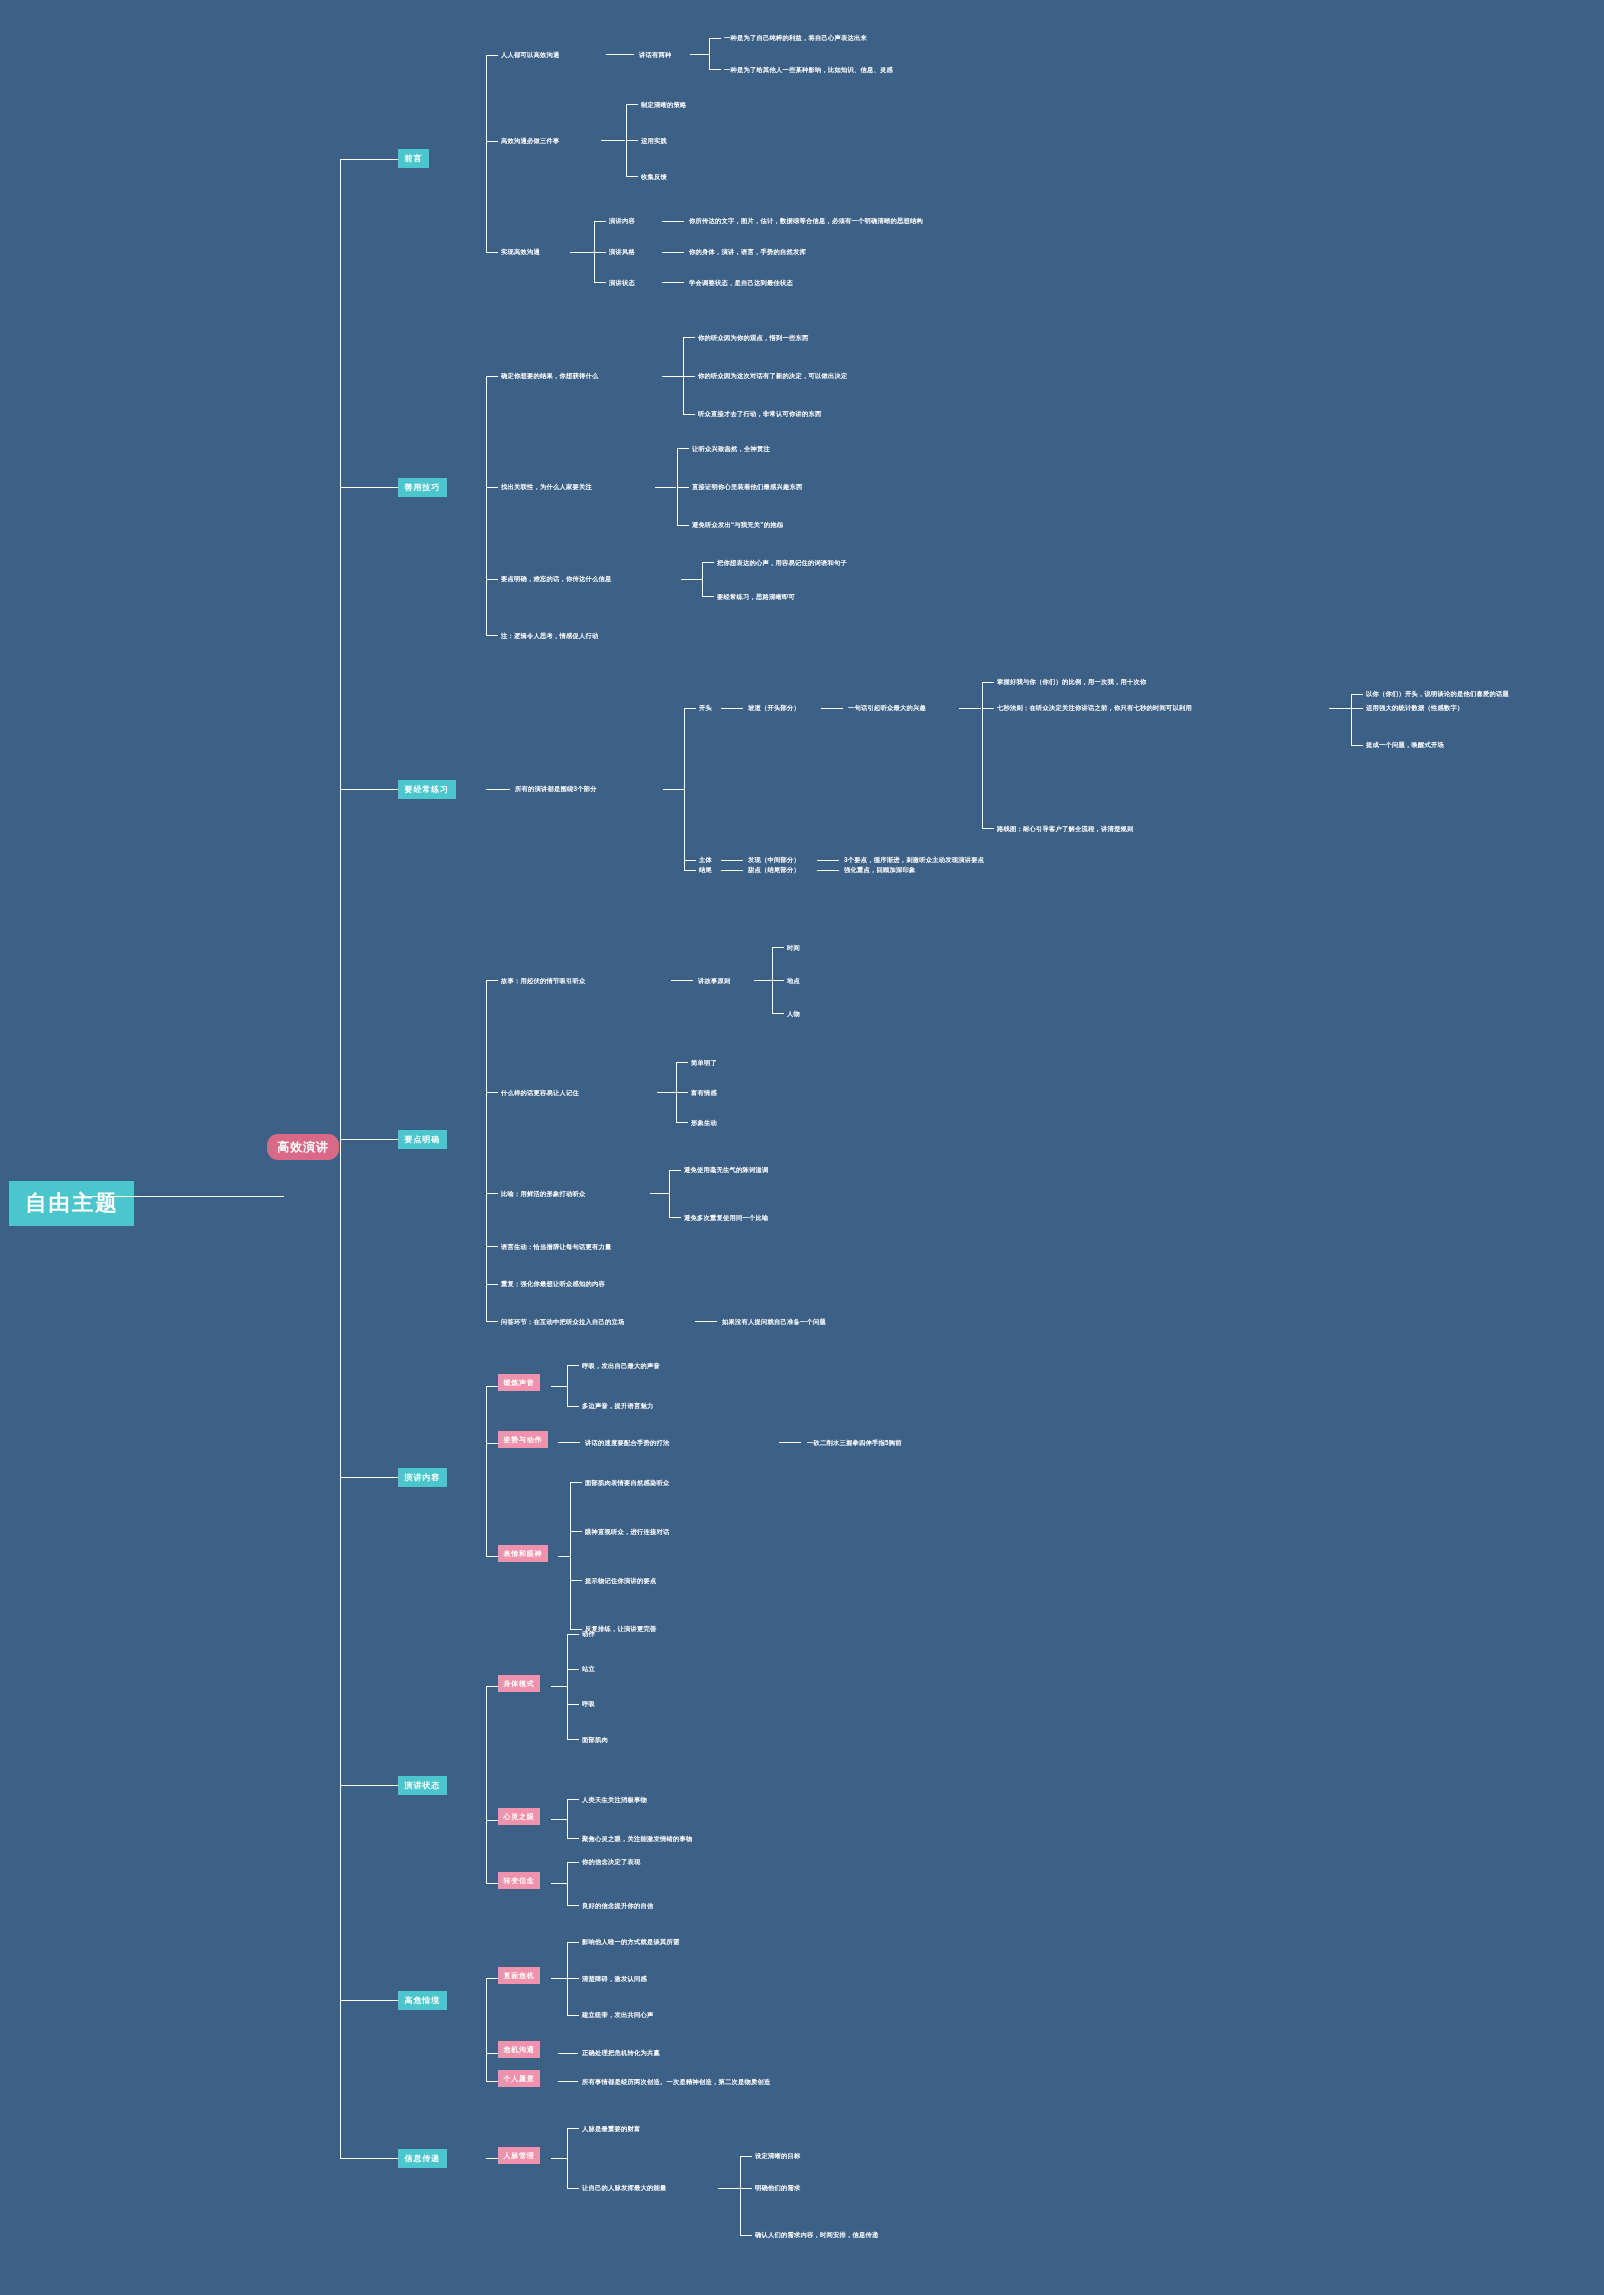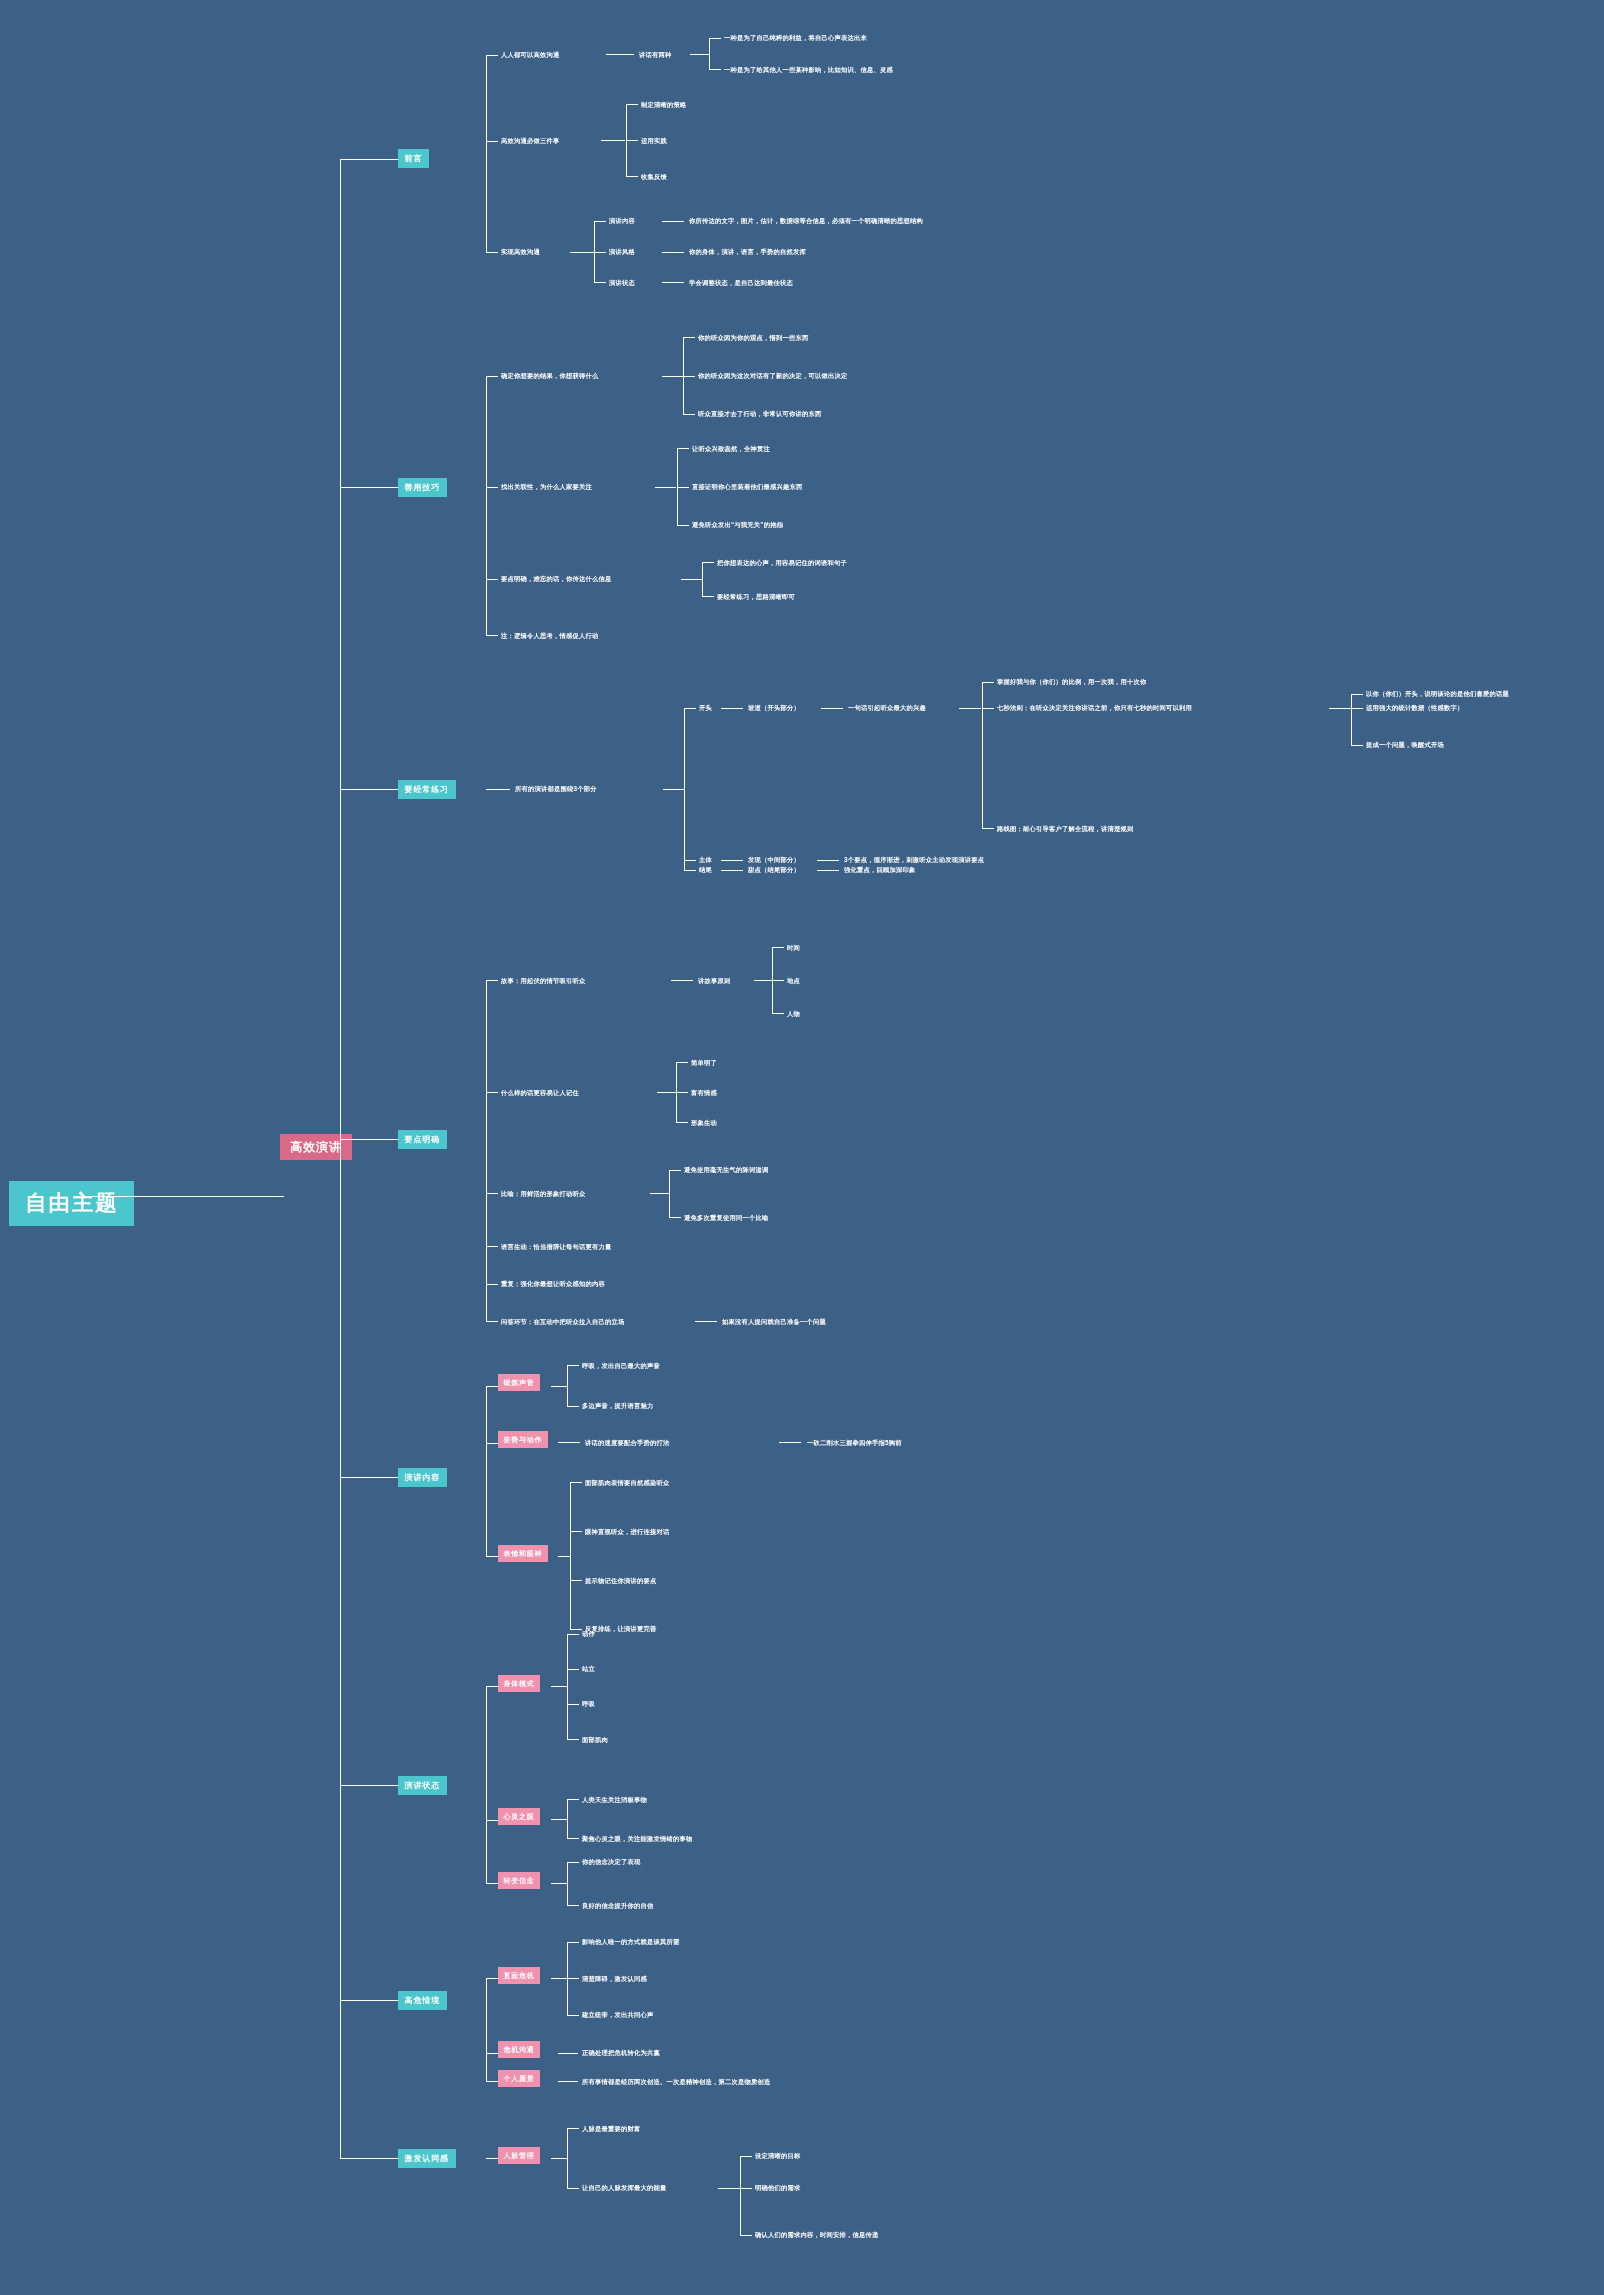--- a/index.html
+++ b/index.html
@@ -59,21 +59,21 @@
 </style>
 </head>
 <body>
 
 <div id="canvas">
 
   <div class="box root" style="left:9.3px;top:1181px;">自由主题</div>
 
   <div class="h" style="left:88px;top:1196px;width:196px;"></div>
 
-  <div class="box center" style="left:280px;top:1134px;">高效演讲</div>
+  <div class="box center" style="left:267px;top:1134px;border-radius:11px;">高效演讲</div>
 
   <div class="v" style="left:340px;top:159px;height:2000px;"></div>
 
   <div class="h" style="left:340px;top:159px;width:58px;"></div>
   <div class="h" style="left:340px;top:487px;width:58px;"></div>
   <div class="h" style="left:340px;top:789px;width:58px;"></div>
   <div class="h" style="left:340px;top:1139px;width:58px;"></div>
   <div class="h" style="left:340px;top:1477px;width:58px;"></div>
   <div class="h" style="left:340px;top:1785px;width:58px;"></div>
   <div class="h" style="left:340px;top:2000px;width:58px;"></div>
@@ -337,21 +337,21 @@
   <div class="txt" style="left:582px;top:2015px;">建立纽带，发出共同心声</div>
 
   <div class="box pink" style="left:498px;top:2041px;">危机沟通</div>
   <div class="h" style="left:558px;top:2053px;width:19.6px;"></div>
   <div class="txt" style="left:582px;top:2053px;">正确处理把危机转化为共赢</div>
 
   <div class="box pink" style="left:498px;top:2070px;">个人愿景</div>
   <div class="h" style="left:558px;top:2081px;width:19.6px;"></div>
   <div class="txt" style="left:582px;top:2082px;">所有事情都是经历两次创造。一次是精神创造，第二次是物质创造</div>
 
-  <div class="box cyan" style="left:398px;top:2149px;">激发认同感</div>
+  <div class="box cyan" style="left:398px;top:2149px;">信息传递</div>
 
   <div class="h" style="left:486px;top:2158px;width:12px;"></div>
   <div class="box pink" style="left:498px;top:2147px;">人脉管理</div>
   <div class="h" style="left:551px;top:2158px;width:16px;"></div>
   <div class="v" style="left:567px;top:2129px;height:60px;"></div>
   <div class="h" style="left:567px;top:2128px;width:12px;"></div>
   <div class="h" style="left:567px;top:2188px;width:12px;"></div>
   <div class="txt" style="left:582px;top:2129px;">人脉是最重要的财富</div>
   <div class="txt" style="left:582px;top:2188px;">让自己的人脉发挥最大的能量</div>
   <div class="h" style="left:718px;top:2188px;width:22.4px;"></div>

